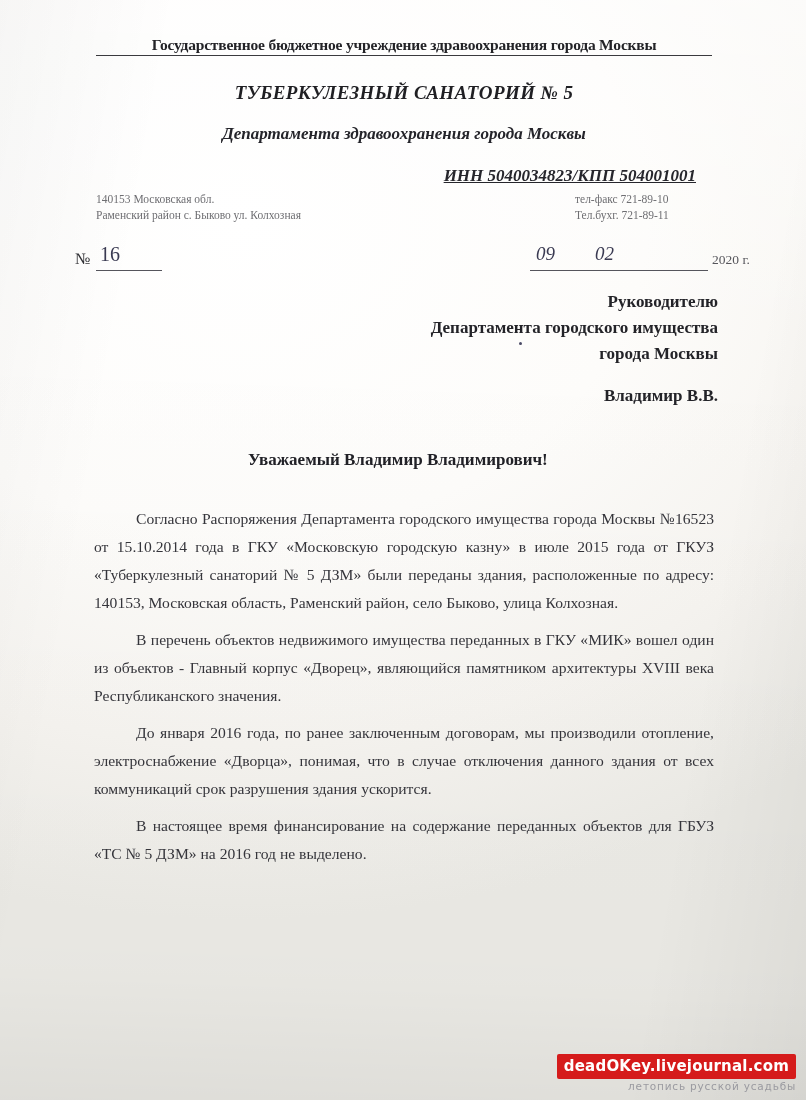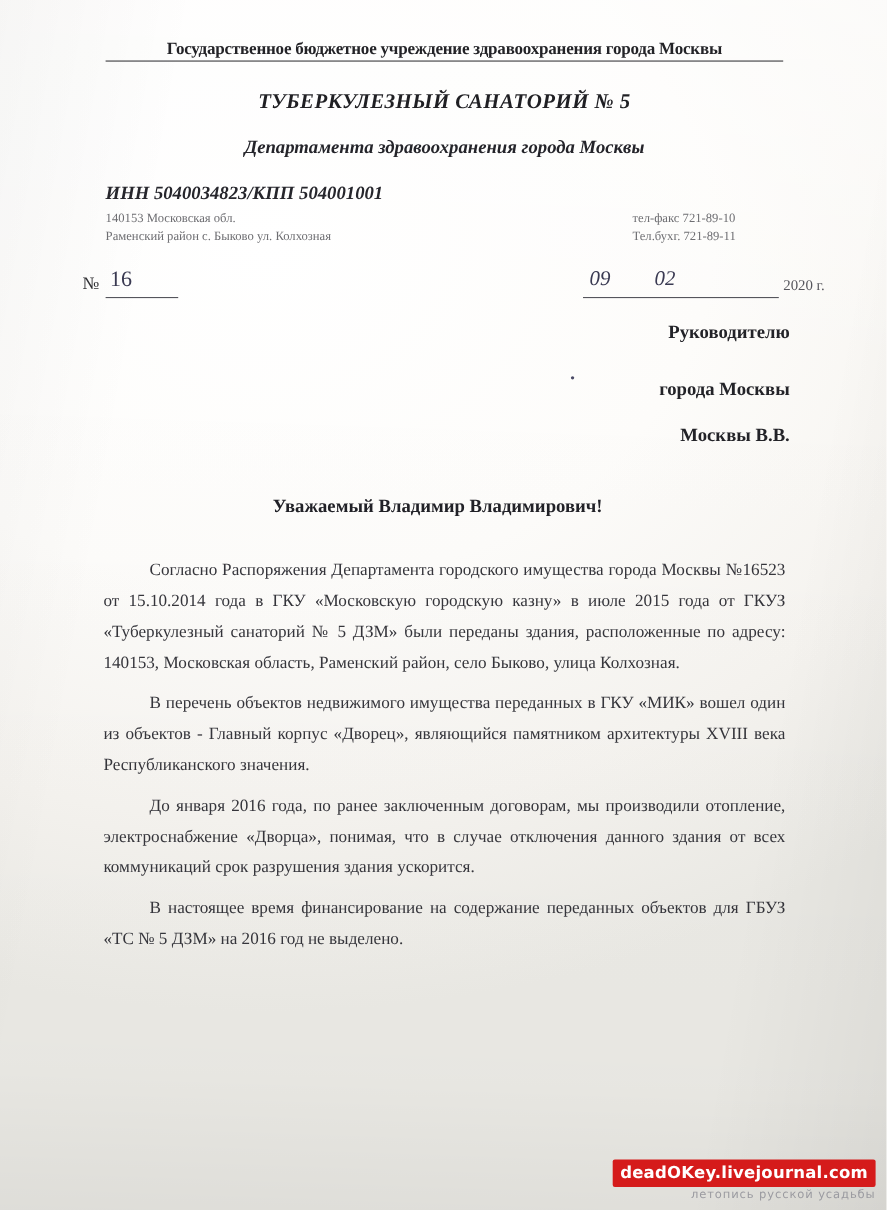--- a/index.html
+++ b/index.html
@@ -69,28 +69,29 @@
     left: 96px;
     top: 124px;
     width: 616px;
     text-align: center;
     font-weight: bold;
     font-style: italic;
     font-size: 17px;
     color: #24242a;
   }
   .inn-line {
-    left: 96px;
+    left: 80px;
     top: 166px;
     width: 616px;
-    text-align: left;
+    text-align: right;
     font-weight: bold;
     font-style: italic;
     font-size: 17px;
     color: #26262c;
+    text-decoration: underline;
   }
   .addr1 { left: 96px; top: 193px; font-size: 11.5px; color: #6e6e72; }
   .addr2 { left: 96px; top: 209px; font-size: 11.5px; color: #6e6e72; }
   .tel1  { left: 575px; top: 193px; font-size: 11.5px; color: #6e6e72; font-family: Liberation Serif, serif; }
   .tel2  { left: 575px; top: 209px; font-size: 11.5px; color: #6e6e72; }
 
   
   .num-label { left: 75px; top: 250px; font-size: 16px; color: #303034; }
   .num-value {
     left: 100px; top: 243px;
@@ -219,22 +220,23 @@
     <div class="ln num-label">№</div>
     <div class="ln num-value">16</div>
     <div class="num-rule"></div>
 
     <div class="ln date-d">09</div>
     <div class="ln date-m">02</div>
     <div class="date-rule"></div>
     <div class="ln date-y">2020 г.</div>
 
     <div class="ln addressee a1">Руководителю</div>
+    <div class="ln addressee a2">Департамента городского имущества</div>
     <div class="ln addressee a3">города Москвы</div>
-    <div class="ln addressee a4">Москвы В.В.</div>
+    <div class="ln addressee a4">Владимир В.В.</div>
 
     <div class="pen-mark"></div>
 
     <div class="ln salutation">Уважаемый Владимир Владимирович!</div>
 
     <div class="body-block">
       <p class="para">Согласно Распоряжения  Департамента городского имущества города Москвы №16523 от 15.10.2014 года в ГКУ «Московскую городскую казну» в июле 2015 года от ГКУЗ «Туберкулезный санаторий № 5 ДЗМ» были переданы здания, расположенные по адресу: 140153, Московская область, Раменский район, село Быково, улица Колхозная.</p>
       <p class="para p2">В перечень объектов недвижимого имущества переданных в ГКУ «МИК» вошел один из объектов - Главный корпус «Дворец», являющийся памятником архитектуры XVIII века Республиканского значения.</p>
       <p class="para p2">До января 2016 года, по ранее заключенным договорам, мы производили отопление, электроснабжение «Дворца», понимая, что  в случае отключения данного здания от всех коммуникаций срок разрушения здания ускорится.</p>
       <p class="para p2">В настоящее время финансирование на содержание переданных объектов для ГБУЗ «ТС № 5 ДЗМ» на 2016 год не выделено.</p>

